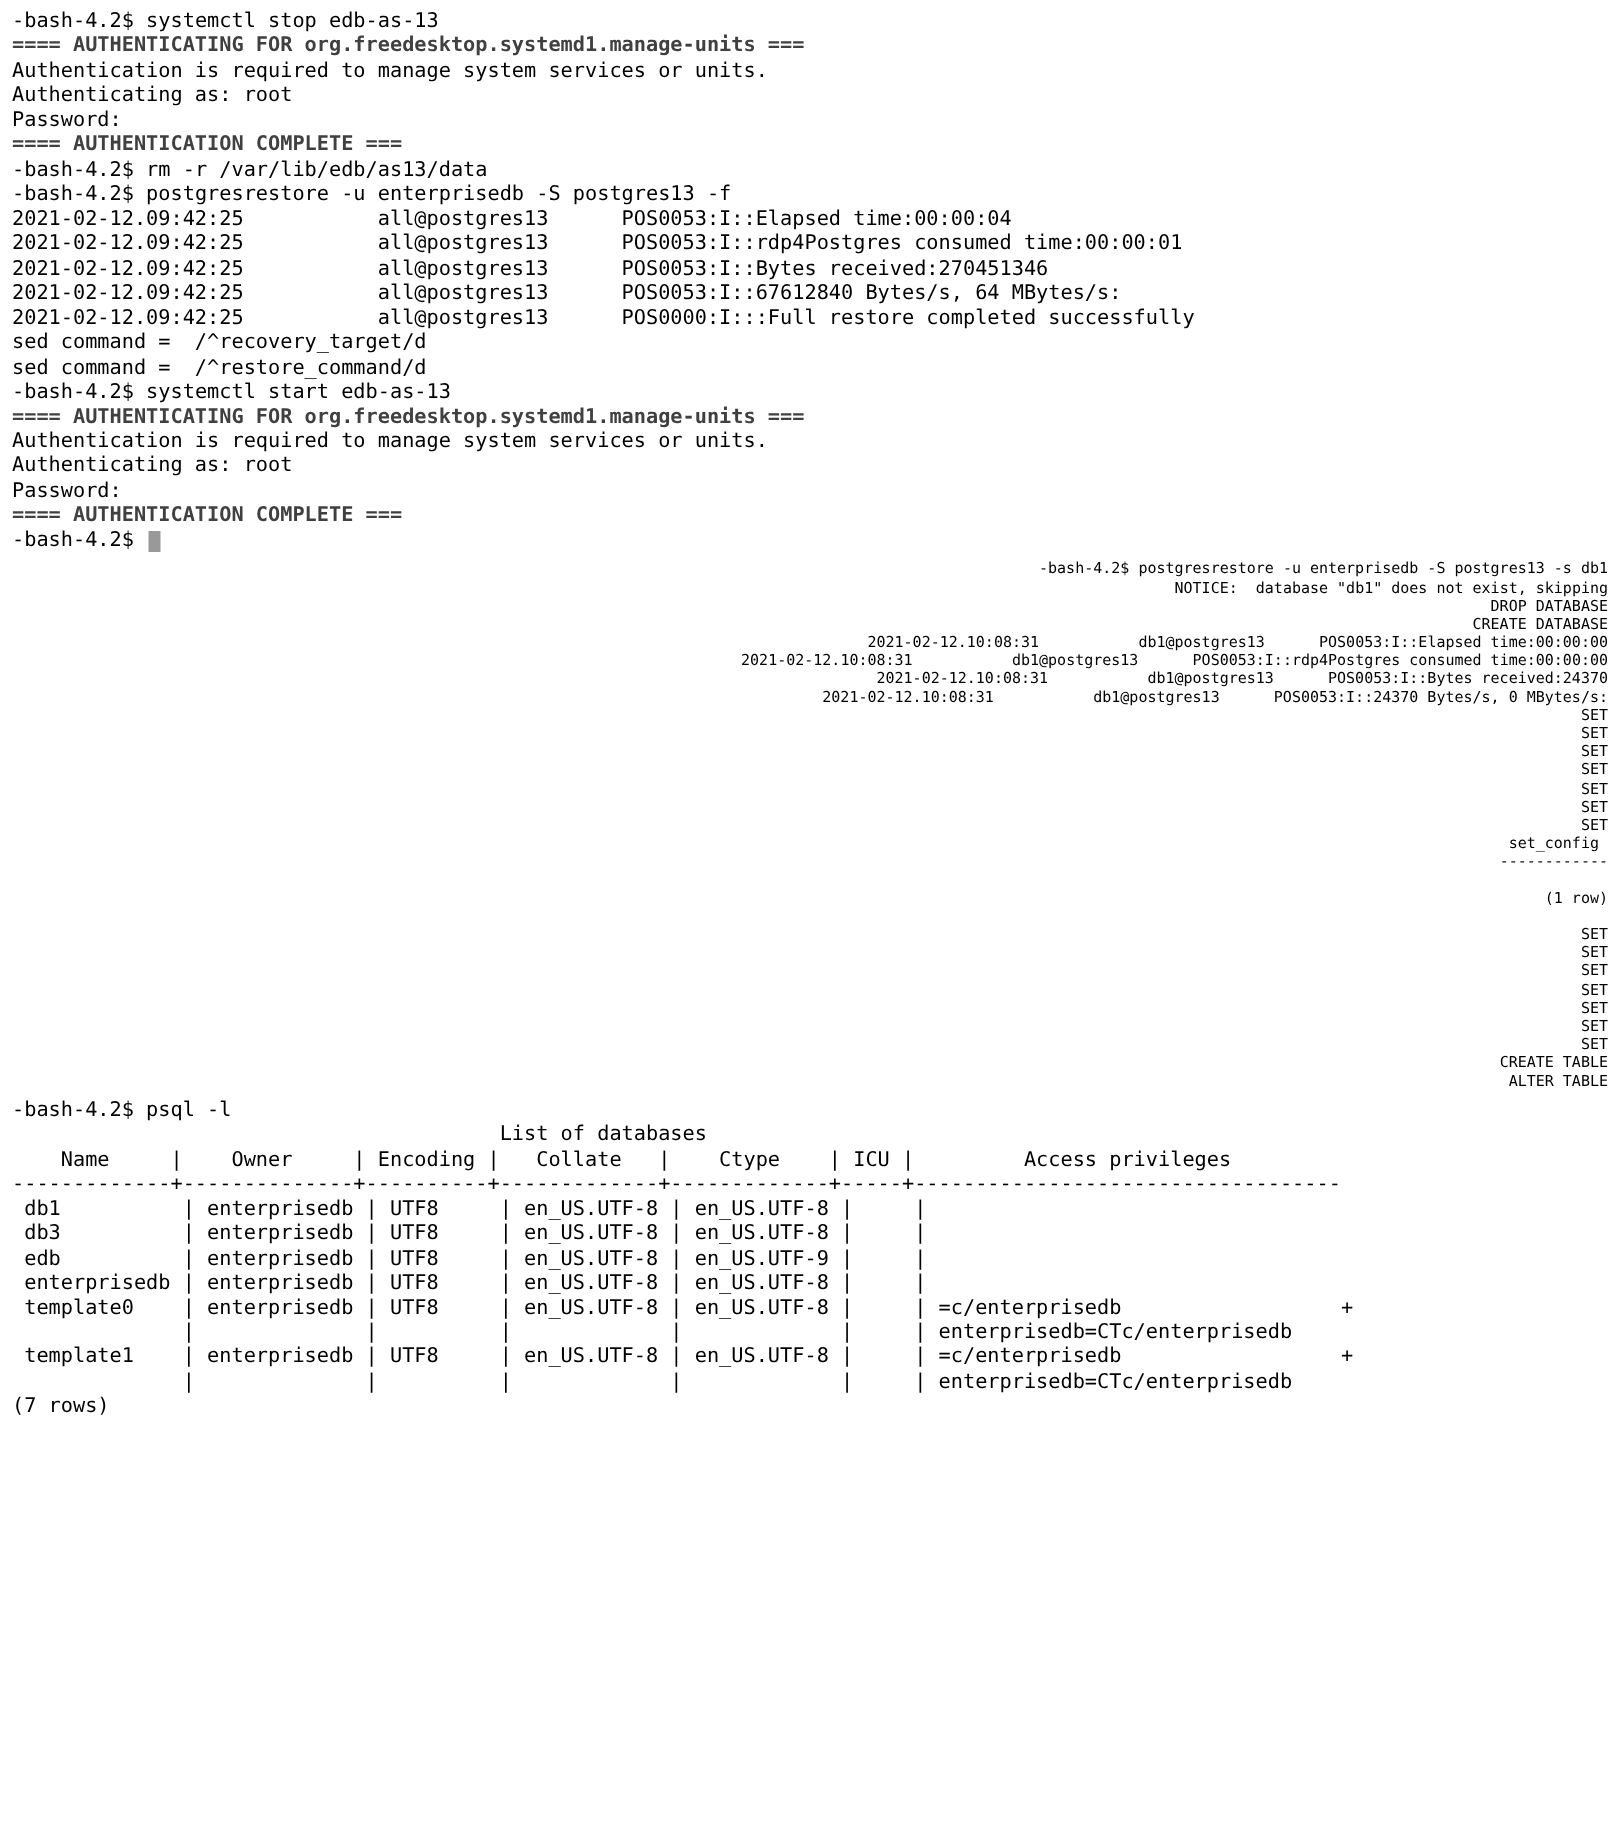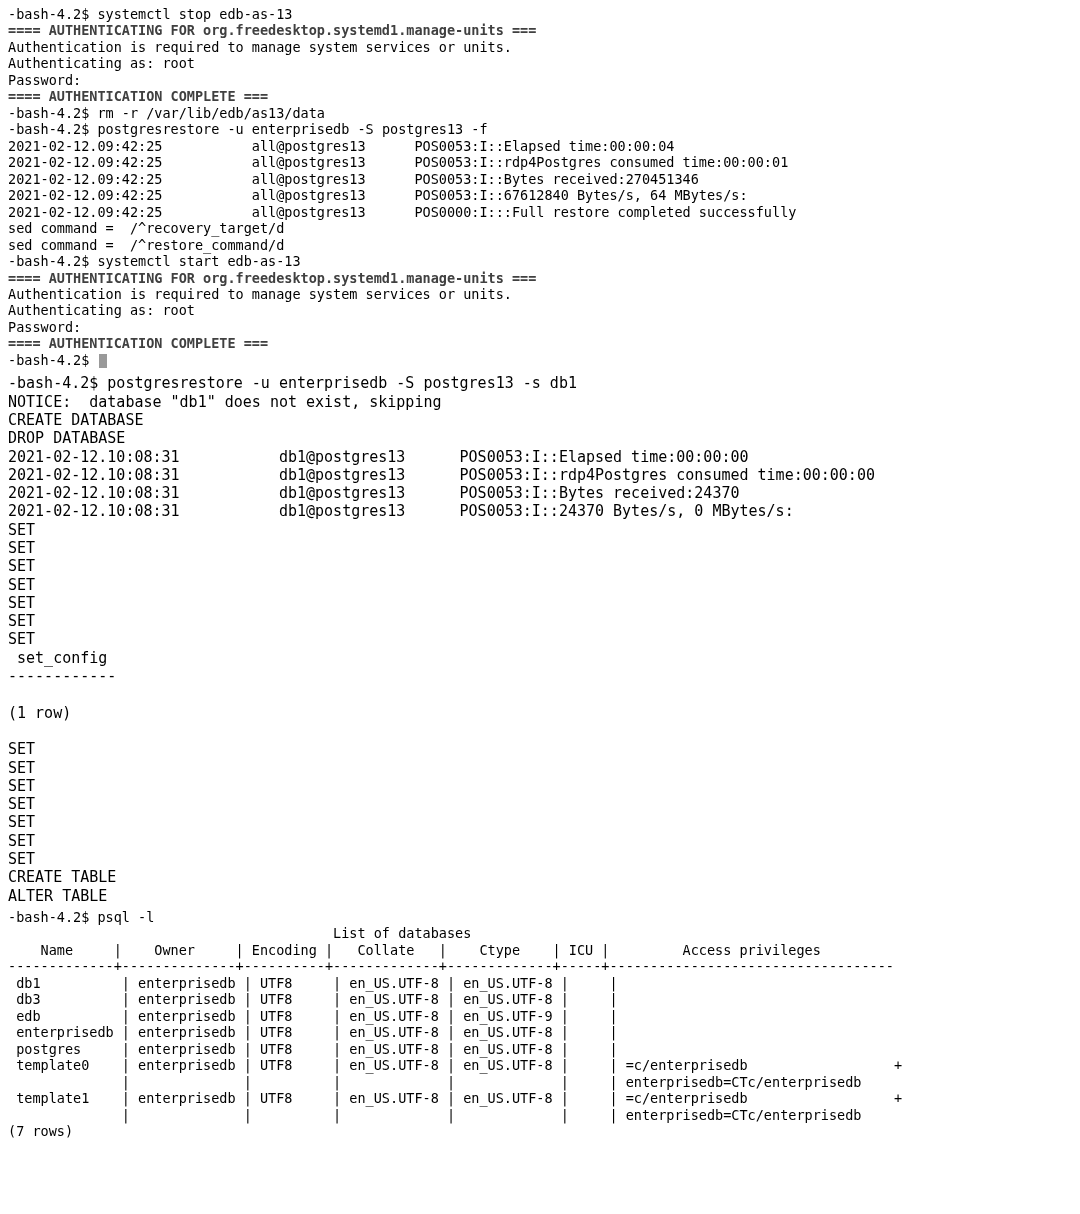--- a/index.html
+++ b/index.html
@@ -12,21 +12,21 @@
     box-sizing:border-box;
   }
   .seg{white-space:pre;}
   .line{white-space:pre;}
   .red{color:#404040;font-weight:bold;}
   .cursor{
     display:inline-block;width:0.55em;height:1em;background:#999;
     vertical-align:text-bottom;margin-left:2px;
   }
   
-  .big{font-size:15px;}
+  .big{font-size:10px;text-align:right;}
 </style>
 </head>
 <body>
 
 <div class="line"><span class="seg">-bash-4.2$ </span><span class="seg">systemctl stop edb-as-13</span></div>
 <div class="line red">==== AUTHENTICATING FOR org.freedesktop.systemd1.manage-units ===</div>
 <div class="line">Authentication is required to manage system services or units.</div>
 <div class="line">Authenticating as: root</div>
 <div class="line">Password:</div>
 <div class="line red">==== AUTHENTICATION COMPLETE ===</div>
@@ -47,22 +47,22 @@
 <div class="line">Authenticating as: root</div>
 <div class="line">Password:</div>
 <div class="line red">==== AUTHENTICATION COMPLETE ===</div>
 <div class="line"><span class="seg">-bash-4.2$ </span><span class="cursor"></span></div>
 
 <div style="height:6px"></div>
 
 <div class="big">
 <div class="line"><span class="seg">-bash-4.2$ </span><span class="seg">postgresrestore -u enterprisedb -S postgres13 -s db1</span></div>
 <div class="line">NOTICE:  database "db1" does not exist, skipping</div>
+<div class="line">DROP DATABASE</div>
 <div class="line">CREATE DATABASE</div>
-<div class="line">DROP DATABASE</div>
 <div id="b2-log">
       <div class="line">2021-02-12.10:08:31           db1@postgres13      POS0053:I::Elapsed time:00:00:00</div>
       <div class="line">2021-02-12.10:08:31           db1@postgres13      POS0053:I::rdp4Postgres consumed time:00:00:00</div>
       <div class="line">2021-02-12.10:08:31           db1@postgres13      POS0053:I::Bytes received:24370</div>
       <div class="line">2021-02-12.10:08:31           db1@postgres13      POS0053:I::24370 Bytes/s, 0 MBytes/s:</div>
     </div>
 <div id="b2-set1">
       <div class="line">SET</div>
       <div class="line">SET</div>
       <div class="line">SET</div>
@@ -93,20 +93,19 @@
 
 <div class="line"><span class="seg">-bash-4.2$ </span><span class="seg">psql -l</span></div>
 <div class="line">                                        List of databases</div>
 <div class="line">    Name     |    Owner     | Encoding |   Collate   |    Ctype    | ICU |         Access privileges         </div>
 <div class="line">-------------+--------------+----------+-------------+-------------+-----+-----------------------------------</div>
 <div id="b3-rows">
     <div class="line"> db1          | enterprisedb | UTF8     | en_US.UTF-8 | en_US.UTF-8 |     | </div>
     <div class="line"> db3          | enterprisedb | UTF8     | en_US.UTF-8 | en_US.UTF-8 |     | </div>
     <div class="line"> edb          | enterprisedb | UTF8     | en_US.UTF-8 | en_US.UTF-9 |     | </div>
     <div class="line"> enterprisedb | enterprisedb | UTF8     | en_US.UTF-8 | en_US.UTF-8 |     | </div>
-    <div class="line"> postgres     | enterprisedb | UTF8     | en_US.UTF-8 | en_US.UTF-8 |     | </div>
     <div class="line"> template0    | enterprisedb | UTF8     | en_US.UTF-8 | en_US.UTF-8 |     | =c/enterprisedb                  +</div>
     <div class="line">              |              |          |             |             |     | enterprisedb=CTc/enterprisedb</div>
     <div class="line"> template1    | enterprisedb | UTF8     | en_US.UTF-8 | en_US.UTF-8 |     | =c/enterprisedb                  +</div>
     <div class="line">              |              |          |             |             |     | enterprisedb=CTc/enterprisedb</div>
   </div>
 <div class="line">(7 rows)</div>
 <div class="line">&nbsp;</div>
 
 </body></html>

